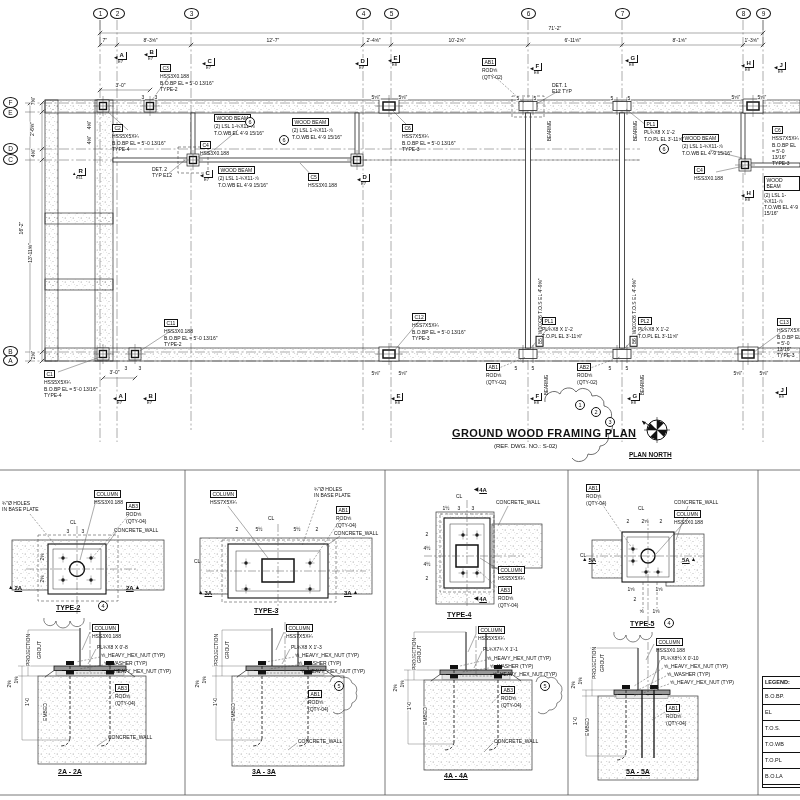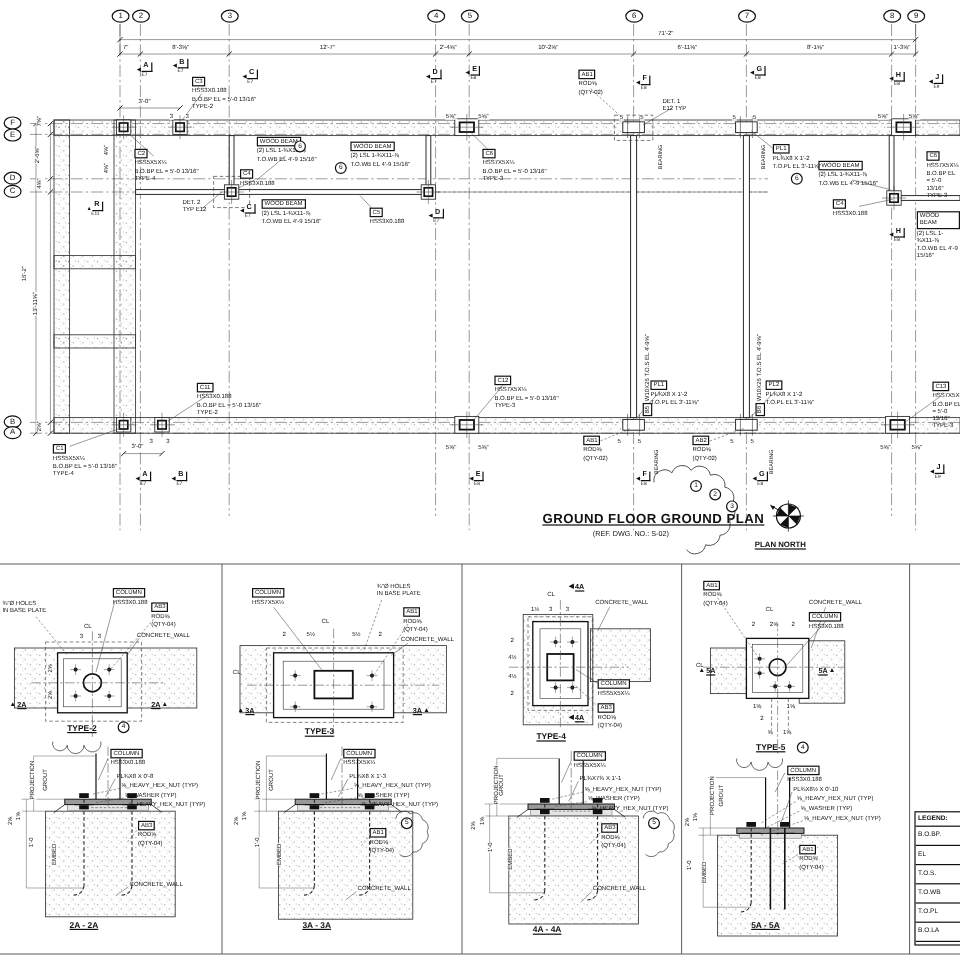--- a/index.html
+++ b/index.html
@@ -785,21 +785,21 @@
 <div class="cnum" style="left:664px;top:618px">
       <span>4</span>
     </div>
 <div class="cnum" style="left:334px;top:681px">
       <span>5</span>
     </div>
 <div class="cnum" style="left:540px;top:681px">
       <span>5</span>
     </div>
 
-<div class="title-main" style="left:452px;top:427px">GROUND FLOOR GROUND PLAN</div>
+<div class="title-main" style="left:452px;top:427px">GROUND WOOD FRAMING PLAN</div>
 <div class="title-sub" style="left:494px;top:443px">(REF. DWG. NO.: S-02)</div>
 <div class="north" style="left:629px;top:451px">PLAN NORTH</div>
 
 <div class="lbl" style="left:2px;top:500px"><div>¾"Ø HOLES
 IN BASE PLATE</div></div>
 <div class="lbl" style="left:70px;top:519px"><span>CL</span></div>
 <div class="lbl" style="left:94px;top:490px"><span class="tag">COLUMN</span><div>HSS3X0.188</div></div>
 <div class="lbl" style="left:126px;top:502px"><span class="tag">AB3</span><div>ROD⅝
 (QTY-04)</div></div>
 <div class="lbl" style="left:114px;top:527px"><span>CONCRETE_WALL</span></div>

